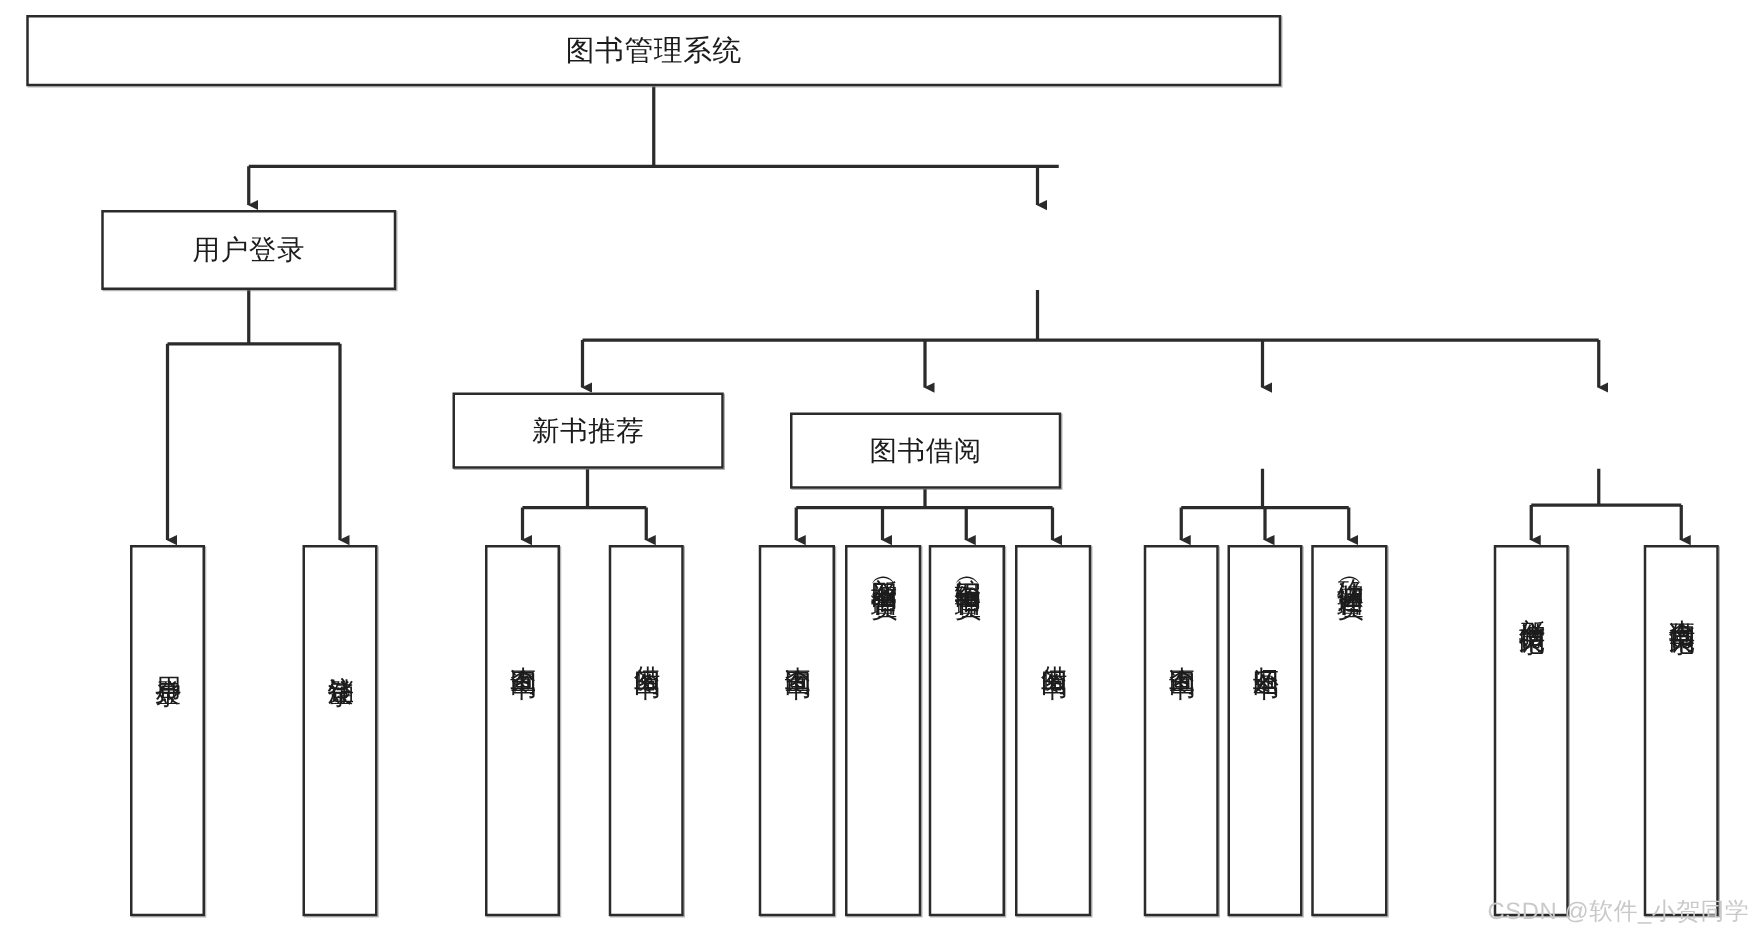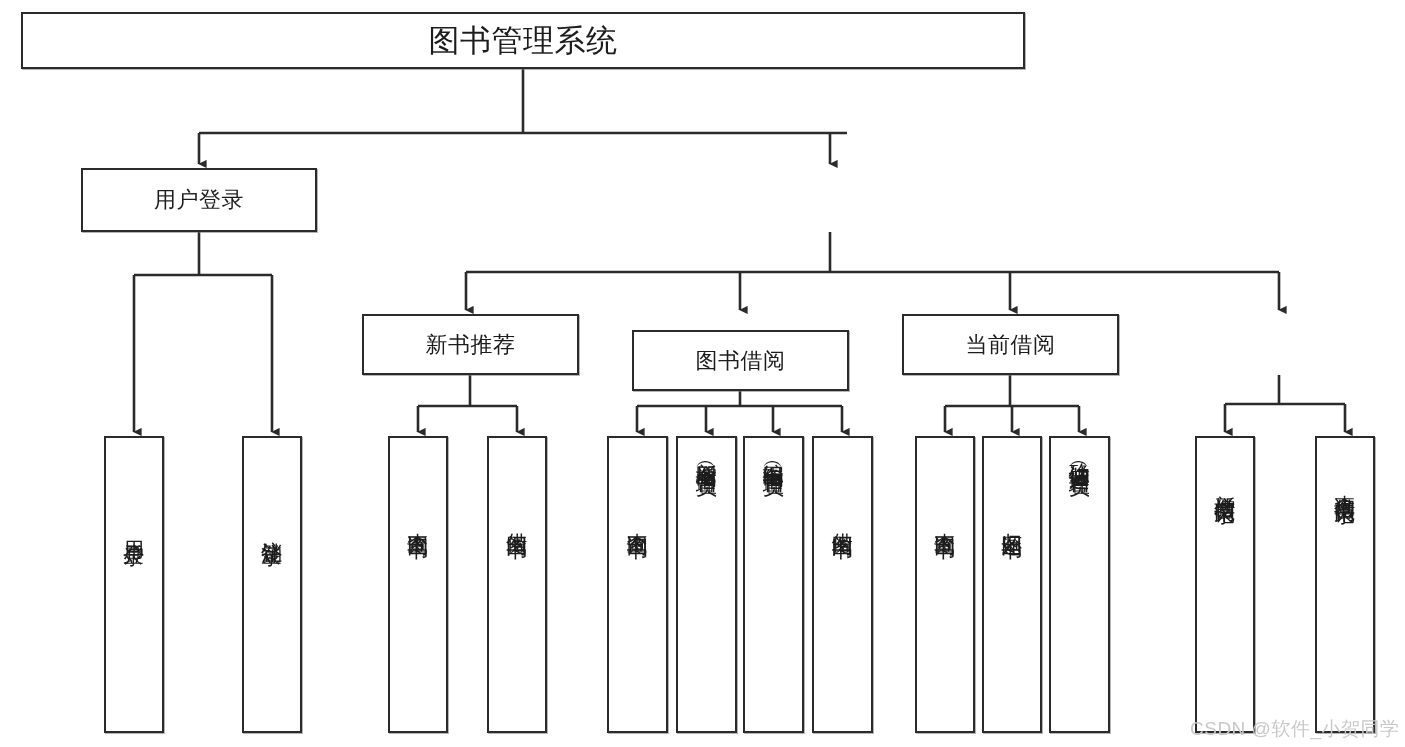--- a/index.html
+++ b/index.html
@@ -38,21 +38,21 @@
   .node-label {
     color: #1c1c1c;
     white-space: nowrap;
     letter-spacing: 0.5px;
   }
   .node.horiz .node-label {
     font-size: 22px;
     line-height: 1;
   }
   .node.root .node-label {
-    font-size: 31px;
+    font-size: 23px;
   }
   .node.vert {
     align-items: flex-start;
     justify-content: center;
     padding-top: 6px;
   }
   .node.vert .node-label {
     writing-mode: vertical-rl;
     text-orientation: upright;
     font-size: 21px;
@@ -135,23 +135,20 @@
 
 
   <div class="node horiz" style="left:362px; top:314px; width:217px; height:61px;">
     <span class="node-label">新书推荐</span>
   </div>
 
   <div class="node horiz" style="left:632px; top:330px; width:217px; height:61px;text-align:right;">
     <span class="node-label">图书借阅</span>
   </div>
 
-  <div class="node horiz" style="left:902px; top:314px; width:217px; height:61px;">
-    <span class="node-label">当前借阅</span>
-  </div>
 
 
   <div class="node vert" style="left:104px; top:436px; width:60px; height:297px; padding-top:86px;">
     <span class="node-label">用户登录</span>
   </div>
 
   <div class="node vert" style="left:242px; top:436px; width:60px; height:297px; padding-top:86px;">
     <span class="node-label">注销登录</span>
   </div>
 

